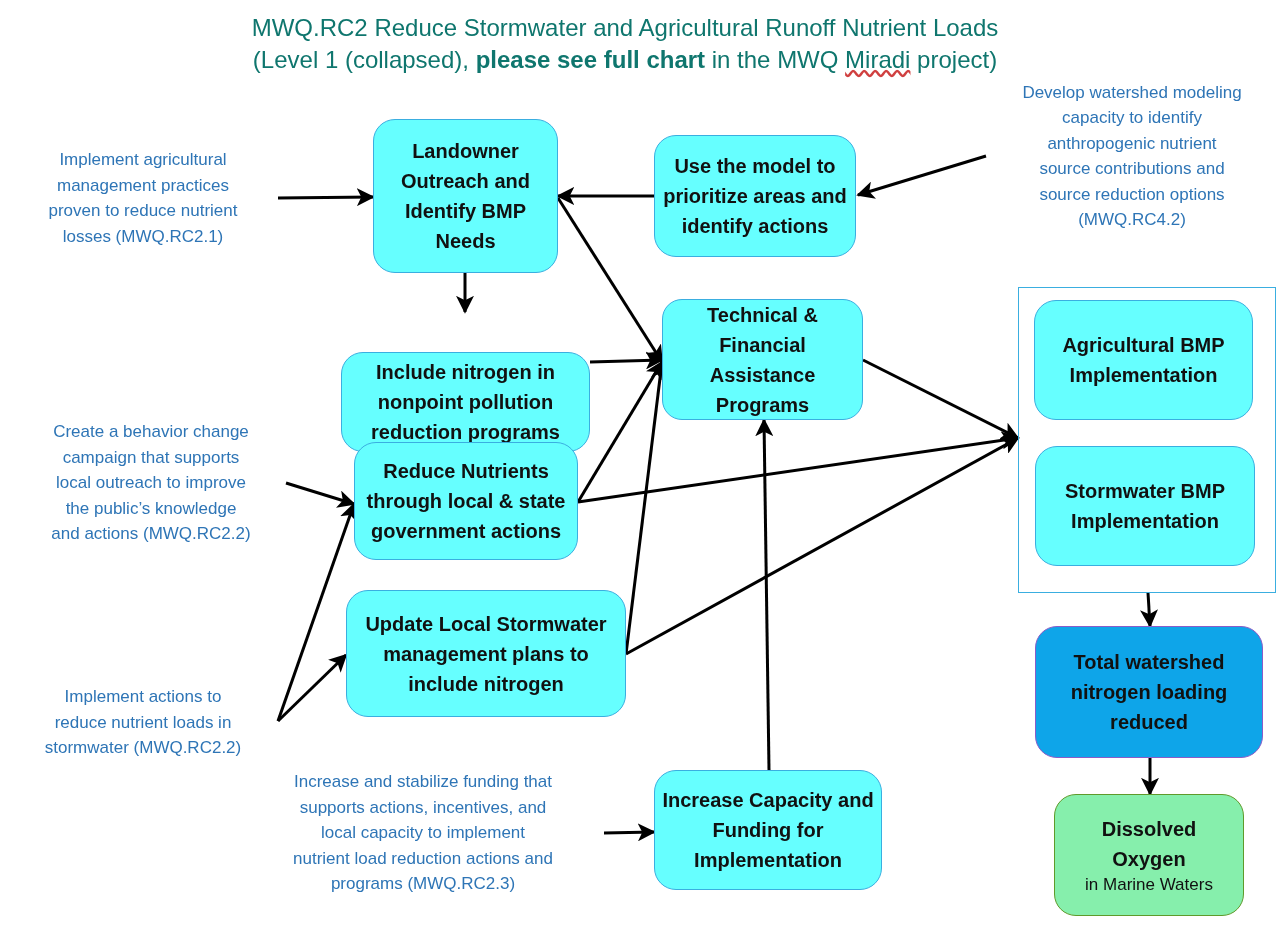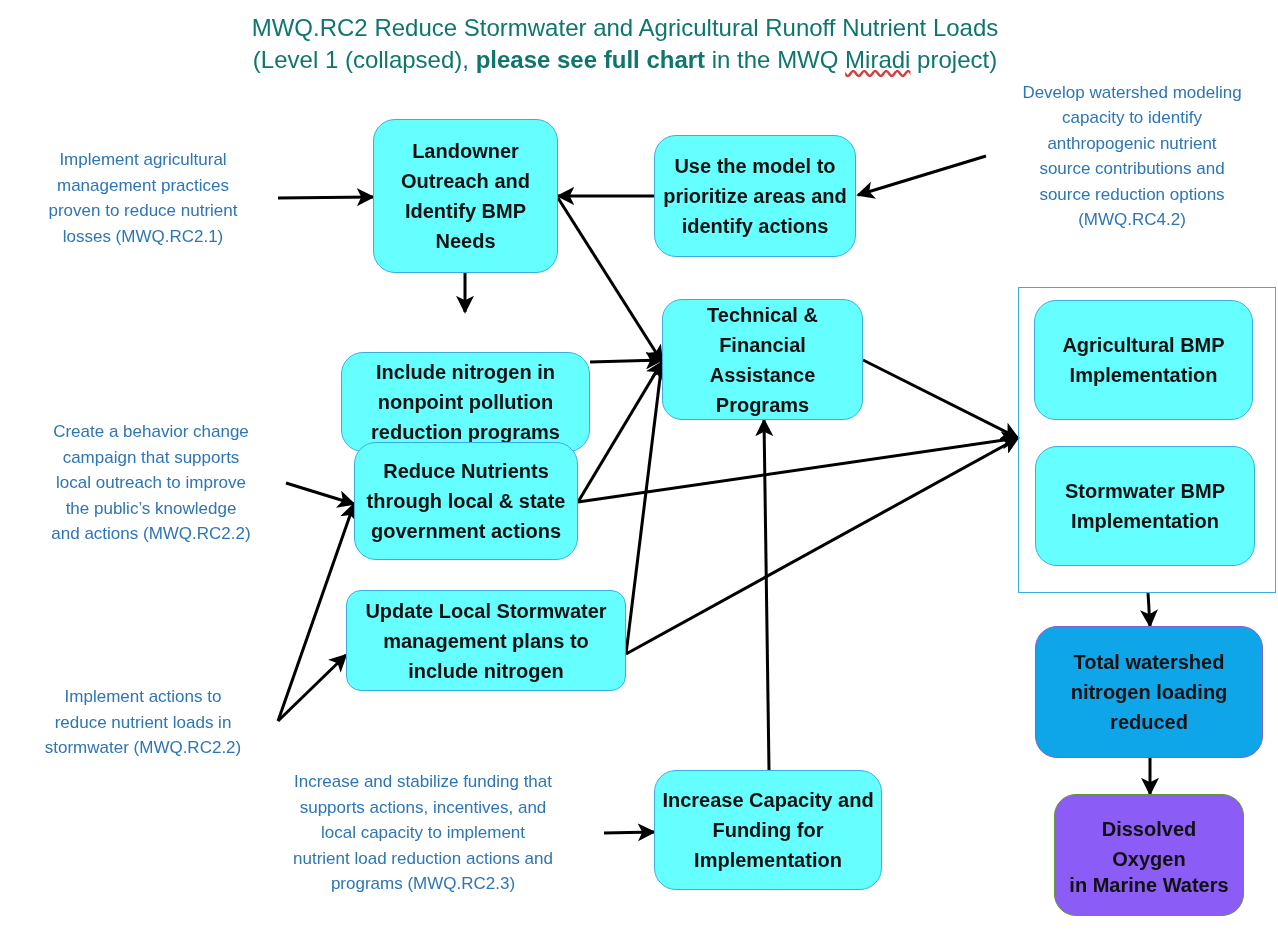--- a/index.html
+++ b/index.html
@@ -4,22 +4,22 @@
 <style>
   html, body { margin:0; padding:0; background:#ffffff; }
   body { width:1278px; height:932px; position:relative; overflow:hidden; font-family:"Liberation Sans", sans-serif; }
   #title { position:absolute; left:0; top:12px; width:1250px; text-align:center; font-size:24px; line-height:32px; color:#0f766e; }
   #title .t2 b { font-weight:bold; }
   #title .miradi { text-decoration:underline; text-decoration-color:#d04040; text-decoration-style:wavy;margin-top:31px; }
   svg#links { position:absolute; left:0; top:0; }
   .node { position:absolute; box-sizing:border-box; display:flex; align-items:center; justify-content:center; text-align:center; }
   .box { background:#66ffff; border:1.5px solid #3aaee0; border-radius:22px; font-weight:bold; font-size:20px; line-height:30px; color:#111; padding:4px 6px; }
   .purple { background:#0ea5e9; border:1.5px solid #8a5cc8; }
-  .green { background:#8b5cf6; border:1.5px solid #5f9a2a; }
-  .green .sub { font-weight:bold; font-size:20px; line-height:22px; display:block; }
+  .green { background:#86efac; border:1.5px solid #5f9a2a; }
+  .green .sub { font-weight:normal; font-size:17px; line-height:22px; display:block; }
   .hex { color:#2e75b6; font-size:17px; line-height:25.5px; padding:0 36px; }
   .hex svg { position:absolute; left:0; top:0; width:100%; height:100%; z-index:-1; }
   .hex span { position:relative; }
   .group { position:absolute; border:1.5px solid #3aaee0; box-sizing:border-box; }
 </style>
 </head>
 <body>
 
 <div id="title">
   <div>MWQ.RC2 Reduce Stormwater and Agricultural Runoff Nutrient Loads</div>
@@ -96,21 +96,21 @@
 </div>
 <div class="node box" style="left:341px;top:312px;width:249px;height:100px;margin-top:40px;">
   <span>Include nitrogen in nonpoint pollution reduction programs</span>
 </div>
 <div class="node box" style="left:662px;top:299px;width:201px;height:121px;border-radius:20px;">
   <span>Technical &amp; Financial Assistance Programs</span>
 </div>
 <div class="node box" style="left:354px;top:442px;width:224px;height:118px;">
   <span>Reduce Nutrients through local &amp; state government actions</span>
 </div>
-<div class="node box" style="left:346px;top:590px;width:280px;height:101px;border-radius:15px;">
+<div class="node box" style="left:346px;top:590px;width:280px;height:127px;">
   <span>Update Local Stormwater management plans to include nitrogen</span>
 </div>
 <div class="node box" style="left:654px;top:770px;width:228px;height:120px;">
   <span>Increase Capacity and Funding for Implementation</span>
 </div>
 
 <div class="group" style="left:1018px;top:287px;width:258px;height:306px;"></div>
 <div class="node box" style="left:1034px;top:300px;width:219px;height:120px;">
   <span>Agricultural BMP Implementation</span>
 </div>

